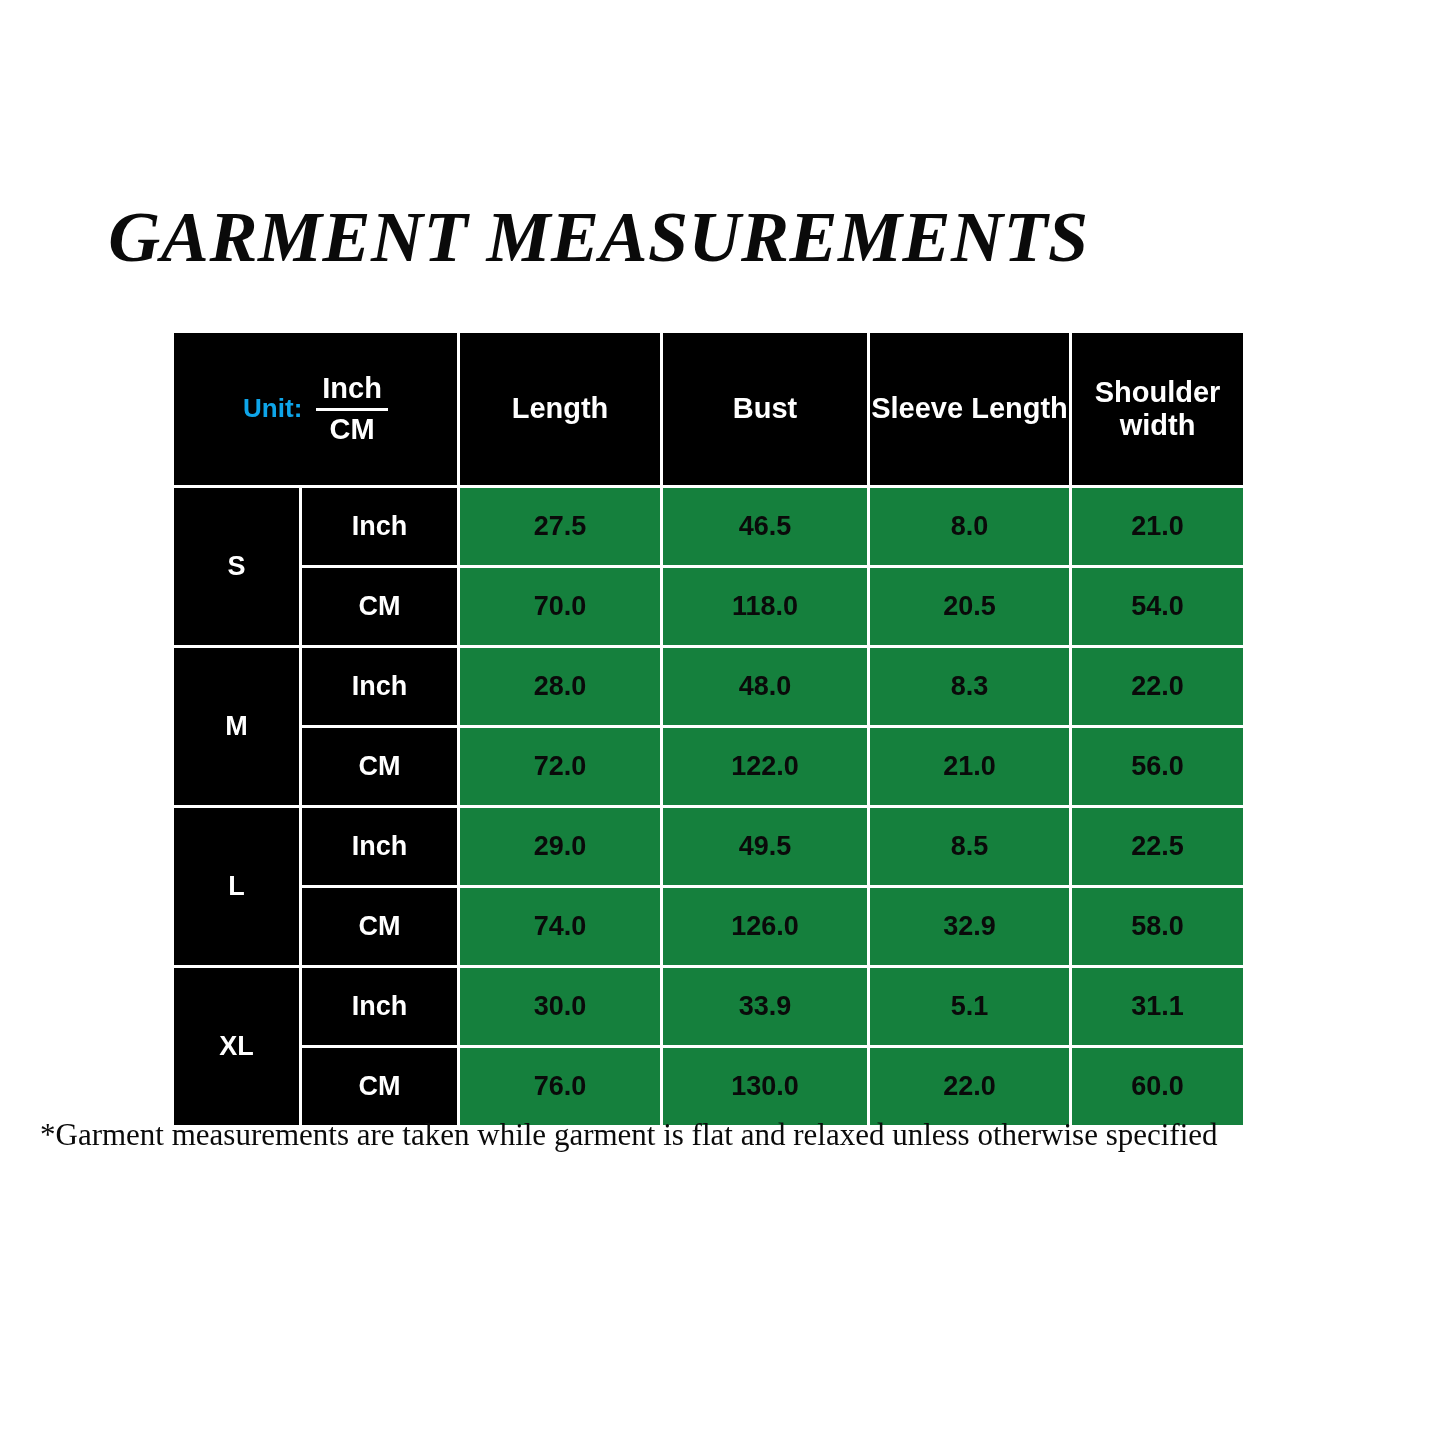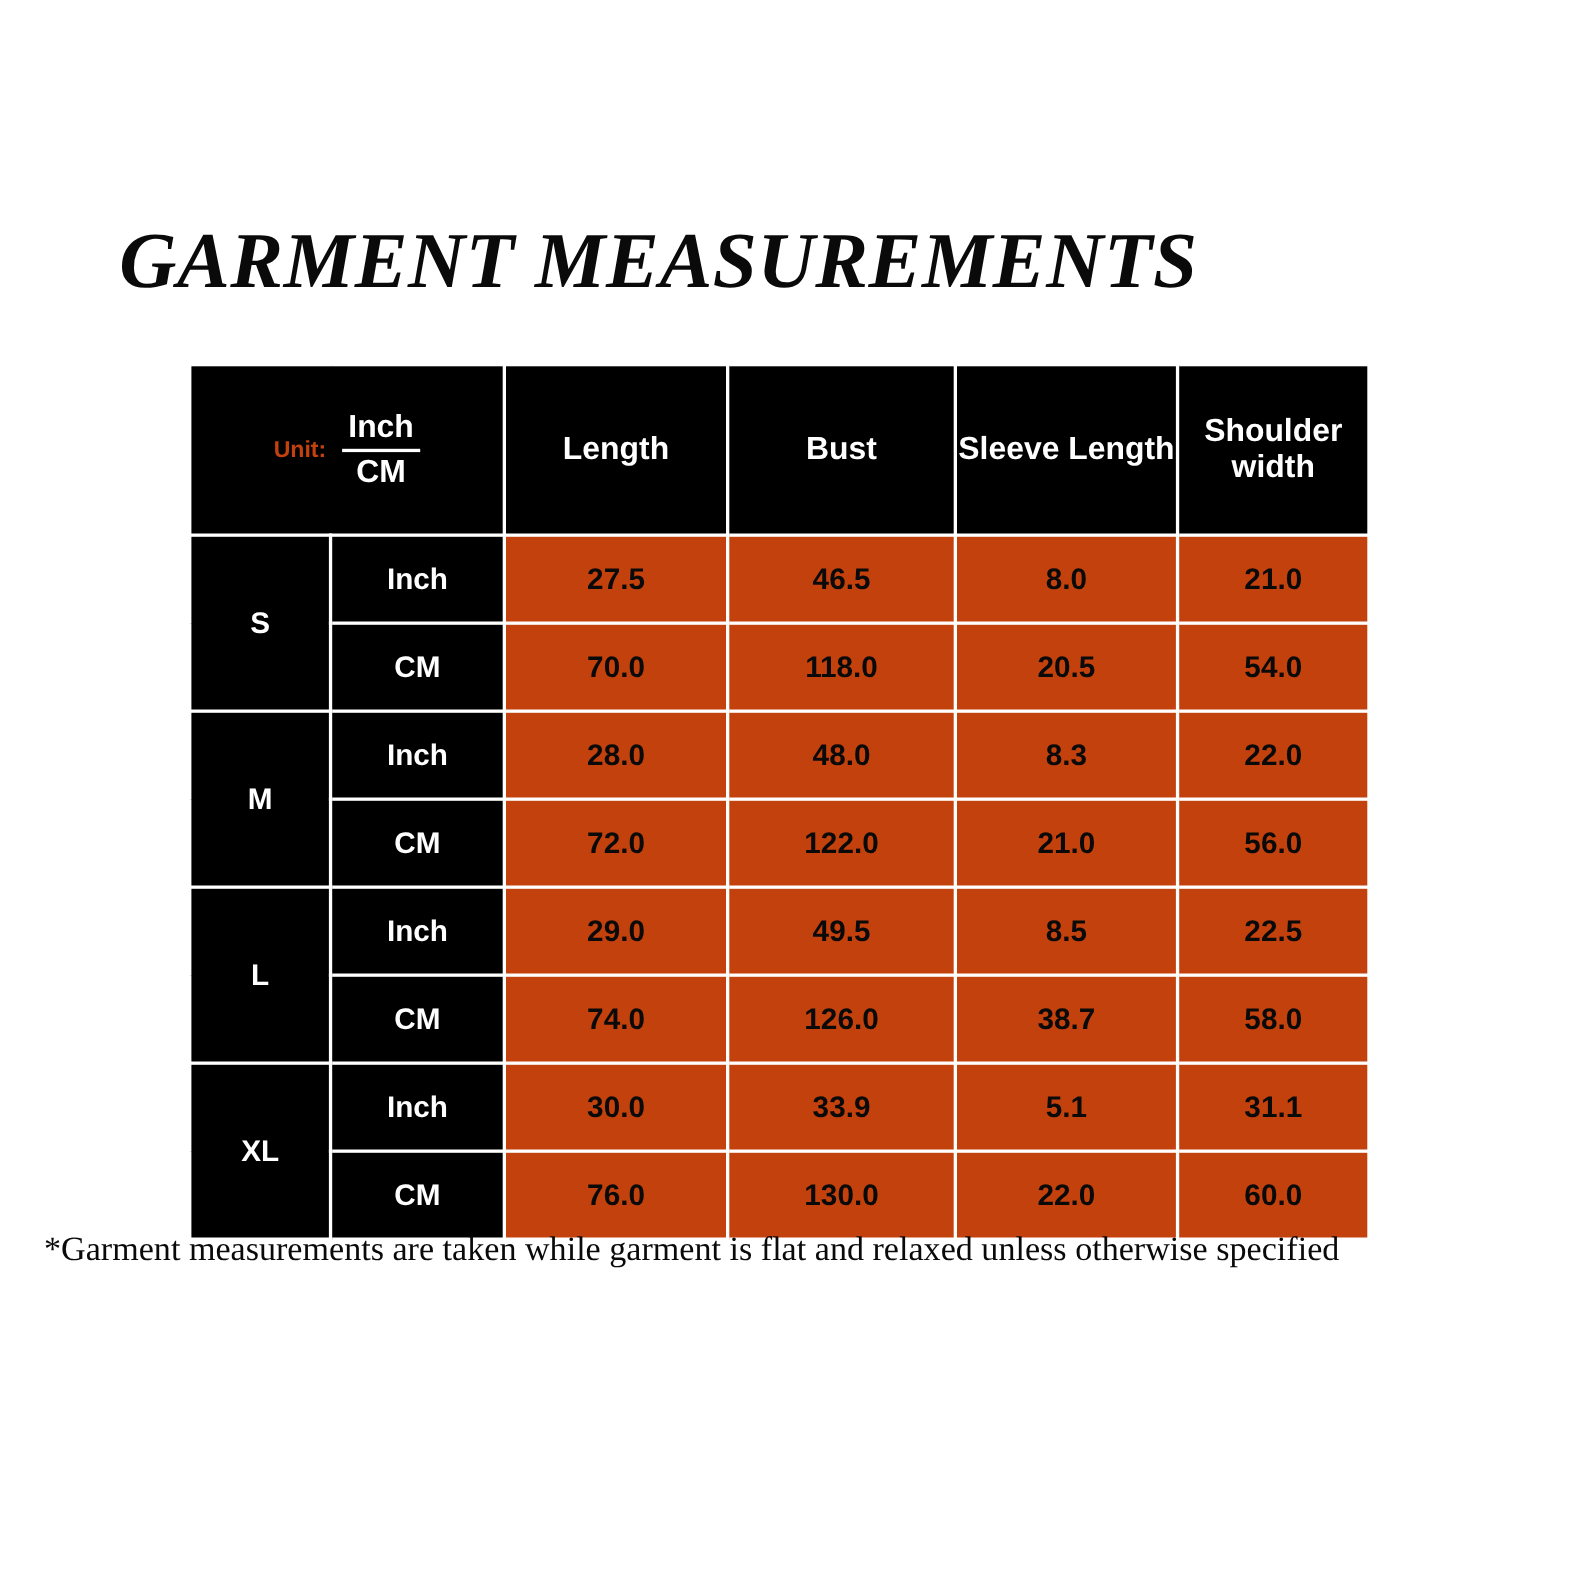--- a/index.html
+++ b/index.html
@@ -74,23 +74,23 @@
     padding: 0;
   }
   .unit-head-inner {
     display: flex;
     align-items: center;
     justify-content: center;
     gap: 14px;
     height: 152px;
   }
   .unit-word {
-    font-size: 21px;
+    font-size: 26px;
     font-weight: bold;
-    color: #c2410c;
+    color: #0ea5e9;
   }
   .frac {
     display: inline-block;
     text-align: center;
     line-height: 1.1;
   }
   .frac .num {
     display: block;
     font-size: 29px;
     padding: 0 6px 3px 6px;
@@ -107,21 +107,21 @@
     color: #ffffff;
     font-size: 31px;
   }
   td.unit-cell {
     background: #000000;
     color: #ffffff;
     font-size: 28px;
     height: 77px;
   }
   td.val {
-    background: #c2410c;
+    background: #15803d;
     color: #0a0a0a;
     font-size: 29px;
     height: 77px;
     border: 3px solid #000000;
   }
   .footnote {
     position: absolute;
     top: 1117px;
     left: 40px;
     width: 1380px;
@@ -203,21 +203,21 @@
           <td class="unit-cell">Inch</td>
           <td class="val">29.0</td>
           <td class="val">49.5</td>
           <td class="val">8.5</td>
           <td class="val">22.5</td>
         </tr>
         <tr>
           <td class="unit-cell">CM</td>
           <td class="val">74.0</td>
           <td class="val">126.0</td>
-          <td class="val">38.7</td>
+          <td class="val">32.9</td>
           <td class="val">58.0</td>
         </tr>
 
         <tr>
           <td class="size-cell" rowspan="2">XL</td>
           <td class="unit-cell">Inch</td>
           <td class="val">30.0</td>
           <td class="val">33.9</td>
           <td class="val">5.1</td>
           <td class="val">31.1</td>

